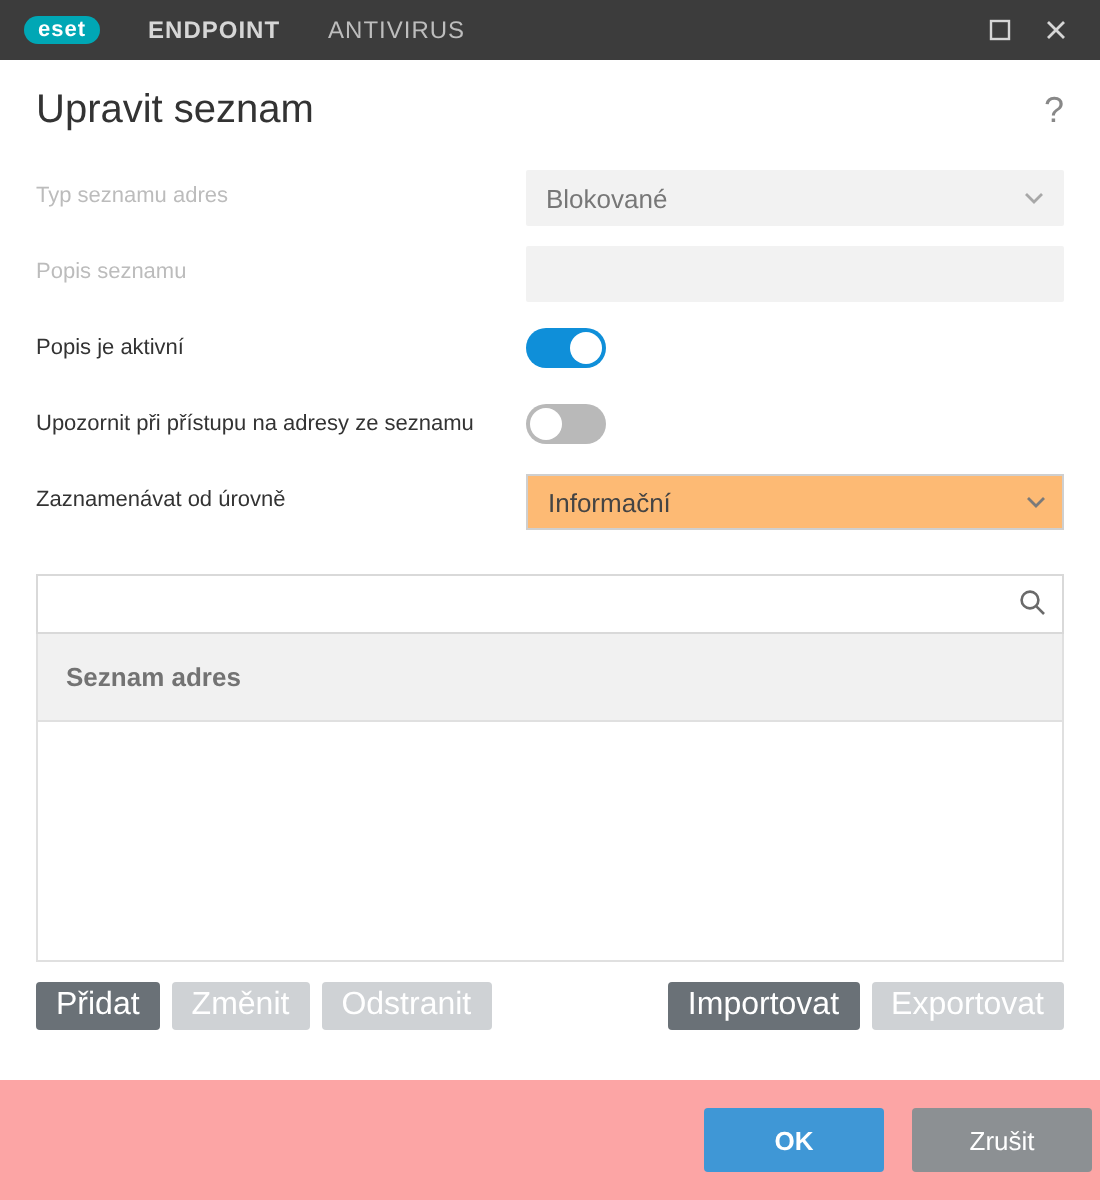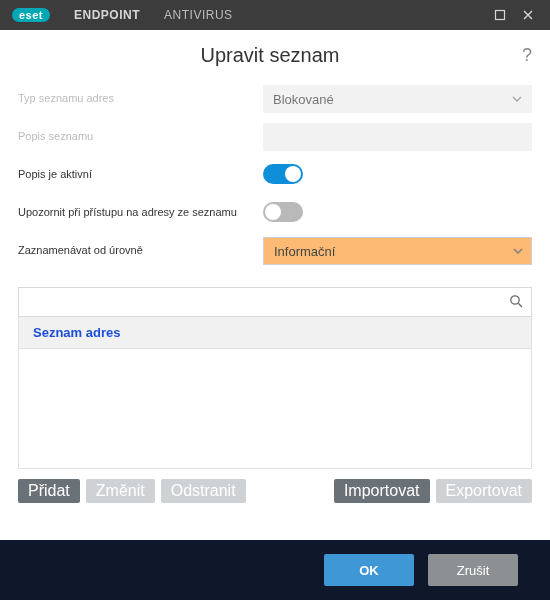--- a/index.html
+++ b/index.html
@@ -6,49 +6,49 @@
   html, body { width: 550px; height: 600px; font-family: "Segoe UI", Arial, sans-serif; font-size: 13px; color: #333; background: #fff; }
   .titlebar { height: 30px; background: #3c3c3c; color: #d6d6d6; display: flex; align-items: center; padding: 0 8px 0 12px; }
   .brand { display: flex; align-items: center; gap: 24px; font-weight: 600; letter-spacing: .5px; font-size: 12px;}
   .brand .logo { background: #00a7b5; color:#fff; border-radius: 10px; padding: 1px 7px; font-size: 11px; font-weight: 700; letter-spacing: .5px;}
   .brand .thin { font-weight: 300; color: #bdbdbd; }
   .titlebar .spacer { flex: 1; }
   .titlebar .winbtn { width: 28px; height: 28px; display:flex; align-items:center; justify-content:center; color:#d6d6d6; }
   .titlebar .winbtn svg { width: 12px; height: 12px; stroke: currentColor; }
   .content { padding: 14px 18px 0 18px; }
   .header-row { display:flex; align-items:center; }
-  .page-title { font-size: 20px; font-weight: 400; color: #333; flex:1;text-align:center; }
+  .page-title { font-size: 20px; font-weight: 400; color: #333; flex:1; }
   .help { color: #888; font-size: 18px; }
   .form { margin-top: 18px; display:flex; flex-direction: column; gap: 10px; }
   .row { display:flex; align-items:center; min-height: 28px; }
   .row .label { width: 245px; color: #333; font-size: 11px; line-height: 1.25; padding-right: 10px;}
   .row .label.disabled { color: #bcbcbc; }
   .row .control { flex:1; }
   .ro-field { background: #f2f2f2; height: 28px; display:flex; align-items:center; justify-content:space-between; padding: 0 10px; color:#777; border-radius:1px;}
   .ro-field.input { color:#888; }
   .chev { color:#a8a8a8; }
   .toggle { width: 40px; height: 20px; border-radius: 10px; position:relative; display:inline-block; }
   .toggle .knob { position:absolute; top:2px; width:16px; height:16px; border-radius:50%; background:#fff; }
   .toggle.on { background:#0f8fd9; }
   .toggle.on .knob { right:2px; }
   .toggle.off { background:#b9b9b9; }
   .toggle.off .knob { left:2px; }
   .select { height: 28px; border:1px solid #cfcfcf; display:flex; align-items:center; justify-content:space-between; padding: 0 8px 0 10px; background:#fdba74; color:#444;}
   .list-area { margin: 22px 18px 0 18px; }
   .searchbar { border:1px solid #d9d9d9; height:30px; display:flex; align-items:center; padding:0 8px; }
   .searchbar input { flex:1; border:none; outline:none; height:100%; font-size:13px; background:transparent; }
   .searchbar .sicon { color:#6a6a6a; }
-  .list-header { background:#f1f1f1; height:32px; border:1px solid #e0e0e0; border-top:none; display:flex; align-items:center; padding: 0 14px; font-weight:600; color:#1d4ed8; font-size:13px;}
+  .list-header { background:#f1f1f1; height:44px; border:1px solid #e0e0e0; border-top:none; display:flex; align-items:center; padding: 0 14px; font-weight:600; color:#737373; font-size:13px;}
   .list-body { border:1px solid #e0e0e0; border-top:none; height:120px; background:#fff; }
   .list-actions { display:flex; gap:6px; margin-top:10px; }
   .list-actions .spacer { flex:1; }
   .btn { height:24px; padding: 0 10px; border:none; font-size:16px; color:#fff; border-radius:2px; display:inline-flex; align-items:center; }
   .btn.primary { background:#6a7177; }
   .btn.disabled { background:#cfd2d5; }
-  .footer { position:absolute; bottom:0; left:0; right:0; height:60px; background:#0f172a; display:flex; align-items:center; justify-content:flex-end; padding: 0 32px; gap: 14px; }
+  .footer { position:absolute; bottom:0; left:0; right:0; height:60px; background:#fca5a5; display:flex; align-items:center; justify-content:flex-end; padding: 0 4px; gap: 14px; }
   .fbtn { min-width: 90px; height:32px; border:none; border-radius:2px; font-size:13px; color:#fff; }
   .fbtn.ok { background:#3f97d6; font-weight:600;}
   .fbtn.cancel { background:#8c9093; }
   .window { position:relative; width:550px; height:600px; }
 </style>
 </head>
 <body>
 
 <div class="window">
   <div class="titlebar">

